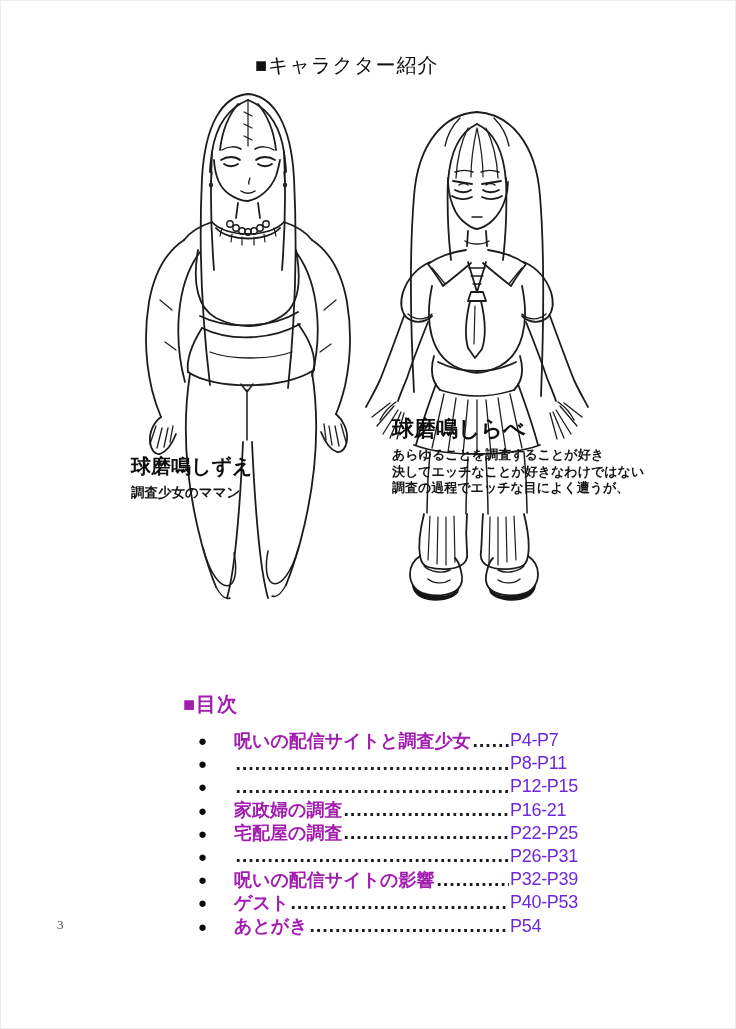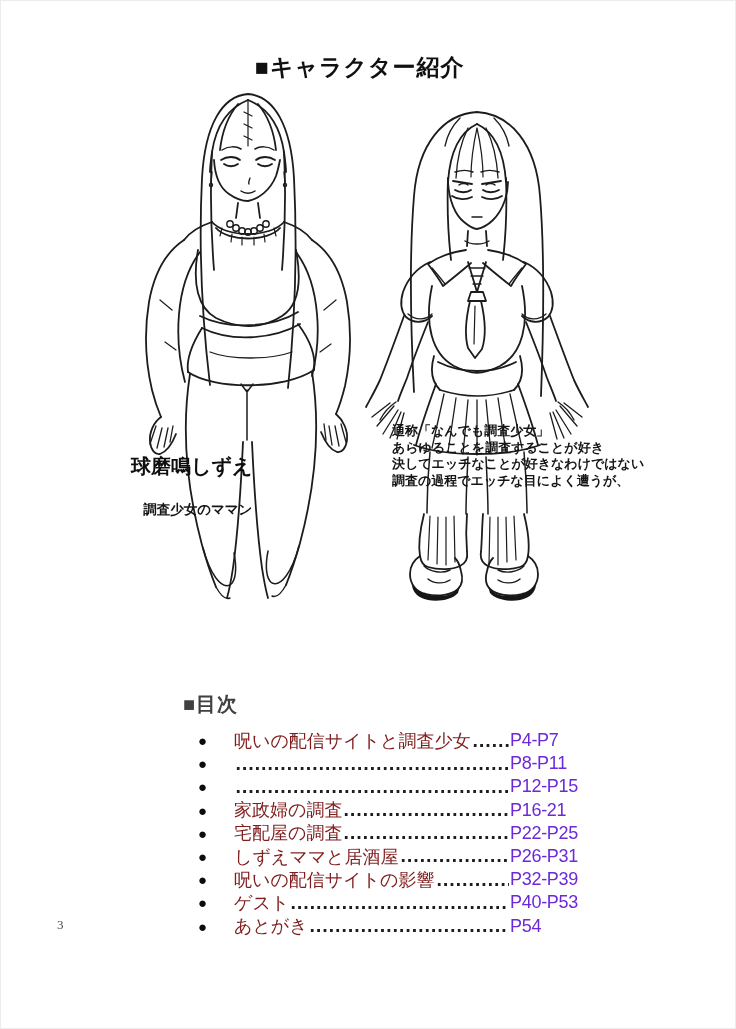--- a/index.html
+++ b/index.html
@@ -6,41 +6,41 @@
   .page{
     position:relative;width:736px;height:1029px;background:#ffffff;overflow:hidden;
     font-family:"Liberation Sans","DejaVu Sans",sans-serif;color:#111;
     box-shadow:inset 0 0 0 1px #ececec;
   }
   .art{position:absolute;left:0;top:0;width:736px;height:1029px;}
   .art svg{display:block;width:100%;height:100%;}
 
   .page-title{
     position:absolute;left:255px;top:52px;
-    font-size:23px;font-weight:700;letter-spacing:1px;white-space:nowrap;color:#101010;
+    font-size:20px;font-weight:400;letter-spacing:1px;white-space:nowrap;color:#101010;
   }
 
   .char-block{position:absolute;white-space:nowrap;}
   .char-block .char-name{font-weight:700;color:#0e0e0e;line-height:1.1;}
   .char-block .char-desc{font-weight:700;color:#151515;}
   .char-left{left:131px;top:455px;}
   .char-left .char-name{font-size:20px;}
-  .char-left .char-desc{margin-top:24px;font-size:13.5px;line-height:17.7px;text-align:right;}
+  .char-left .char-desc{margin-top:7px;font-size:13.5px;line-height:17.7px;}
   .char-right{left:392px;top:417px;}
   .char-right .char-name{font-size:22px;}
   .char-right .char-desc{margin-top:6px;font-size:13px;line-height:16.6px;}
 
   .toc-heading{
     position:absolute;left:183px;top:691px;
-    font-size:20px;font-weight:700;letter-spacing:1px;color:#404040;
+    font-size:20px;font-weight:700;letter-spacing:1px;color:#a21caf;
   }
   .toc{position:absolute;left:198px;top:729px;width:412px;}
   .toc-row{display:flex;align-items:center;height:23.2px;}
   .toc-bullet{width:36px;font-size:15px;line-height:1;color:#0c0c0c;flex:none;}
-  .toc-item-title{font-size:18px;font-weight:400;white-space:nowrap;color:#7f1d1d;flex:none;}
+  .toc-item-title{font-size:18px;font-weight:700;white-space:nowrap;color:#a21caf;flex:none;}
   .toc-dots{
     flex:1;align-self:stretch;margin:0 1px;
     background-image:radial-gradient(circle,#1d1d1d 1.45px,rgba(0,0,0,0) 1.65px);
     background-size:6.4px 5px;background-repeat:repeat-x;background-position:0 13.5px;
   }
   .toc-pages{
     width:100px;flex:none;font-size:18px;font-weight:400;
     letter-spacing:-0.3px;white-space:nowrap;color:#6d28d9;
   }
   .page-number{
@@ -207,22 +207,22 @@
   <div class="page-title">■キャラクター紹介</div>
 
   <div class="char-block char-left">
     <div class="char-name">球磨鳴しずえ</div>
     <div class="char-desc">
       <div>調査少女のママン</div>
     </div>
   </div>
 
   <div class="char-block char-right">
+    <div class="char-name">球磨鳴しらべ</div>
     <div class="char-desc">
-      <div>通称「なんでも調査少女」</div>
       <div>あらゆることを調査することが好き</div>
       <div>決してエッチなことが好きなわけではない</div>
       <div>調査の過程でエッチな目によく遭うが、</div>
     </div>
   </div>
 
   <div class="toc-heading">■目次</div>
 
   <div class="toc">
     <div class="toc-row">
@@ -248,21 +248,20 @@
       <span class="toc-pages">P16-21</span>
     </div>
     <div class="toc-row">
       <span class="toc-bullet">●</span>
       <span class="toc-item-title">宅配屋の調査</span>
       <span class="toc-dots"></span>
       <span class="toc-pages">P22-P25</span>
     </div>
     <div class="toc-row">
       <span class="toc-bullet">●</span>
-      <span class="toc-item-title">しずえママと居酒屋</span>
       <span class="toc-dots"></span>
       <span class="toc-pages">P26-P31</span>
     </div>
     <div class="toc-row">
       <span class="toc-bullet">●</span>
       <span class="toc-item-title">呪いの配信サイトの影響</span>
       <span class="toc-dots"></span>
       <span class="toc-pages">P32-P39</span>
     </div>
     <div class="toc-row">

